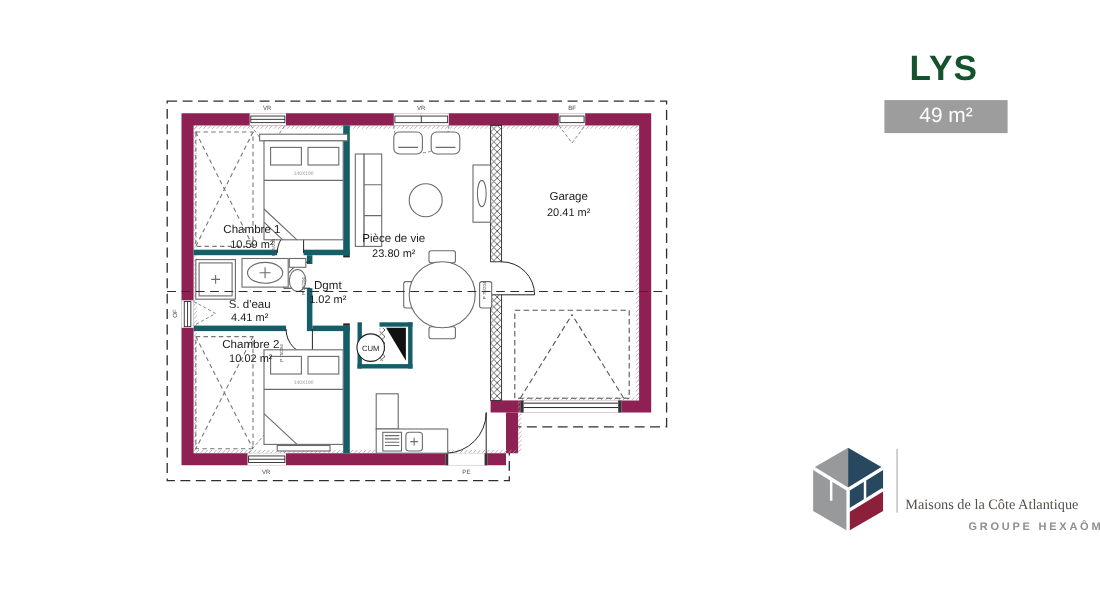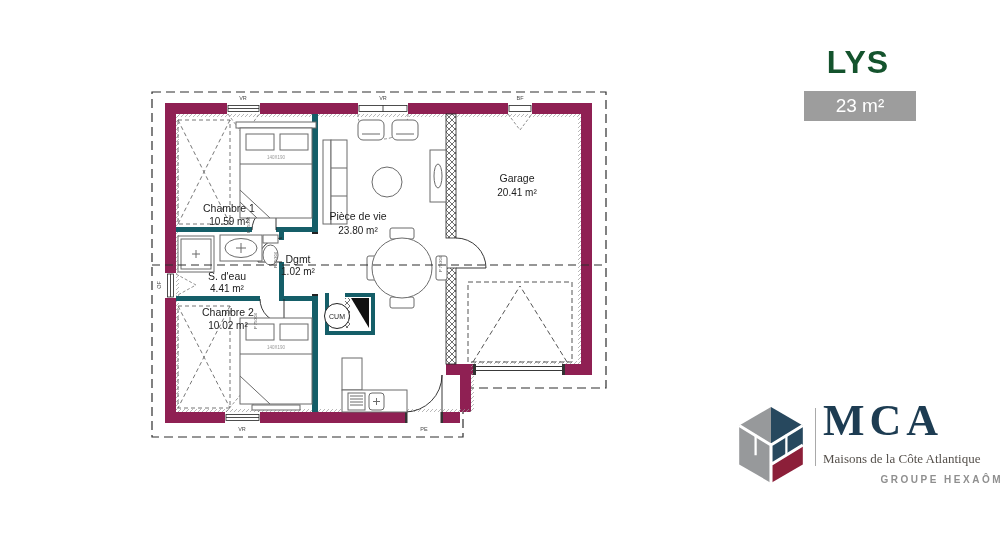--- a/index.html
+++ b/index.html
@@ -39,21 +39,21 @@
   .micro-label{font-size:4px;fill:#555555;}
   .bed-label{font-size:4.5px;fill:#999999;}
   .cum-label{font-size:7px;fill:#1c1c1c;}
 </style>
 </head>
 <body>
 
 <div>
 
   <div class="model-title">LYS</div>
-  <div class="area-badge">23 m²</div>
+  <div class="area-badge">49 m²</div>
 
   <svg class="plan-svg" width="500" height="370" viewBox="0 0 500 370">
     <defs>
       <pattern id="xh" width="6" height="6" patternUnits="userSpaceOnUse">
         <path d="M0,0 L6,6 M6,0 L0,6" stroke="#333333" stroke-width="0.7"></path>
       </pattern>
       <pattern id="ins" width="4" height="4" patternUnits="userSpaceOnUse">
         <path d="M0,4 L4,0" stroke="#9a9a9a" stroke-width="0.7"></path>
       </pattern>
     </defs>
@@ -295,18 +295,17 @@
     <svg class="cube-svg" width="72" height="80" viewBox="0 0 70 78">
       <polygon points="4,19 35,38 35,75 4,57" fill="#97999b"></polygon>
       <polygon points="4,19 35,1 35,38" fill="#97999b"></polygon>
       <polygon points="35,1 66,19 35,38" fill="#27485e"></polygon>
       <polygon points="66,19 66,38 35,57 35,38" fill="#27485e"></polygon>
       <polygon points="66,38 66,57 35,75 35,57" fill="#8c1f39"></polygon>
       <path d="M35,38 L35,75 M35,38 L4,19 M35,38 L66,19 M66,38 L35,57" stroke="#ffffff" stroke-width="3" fill="none"></path>
       <path d="M20,28 L20,48 M50,28 L50,48" stroke="#ffffff" stroke-width="2.2" fill="none"></path>
     </svg>
     <div class="brand-divider"></div>
-    <div class="brand-name">MCA</div>
     <div class="brand-tagline">Maisons de la Côte Atlantique</div>
     <div class="brand-group">GROUPE HEXAÔM</div>
   </div>
 
 </div>
 
 </body></html>

